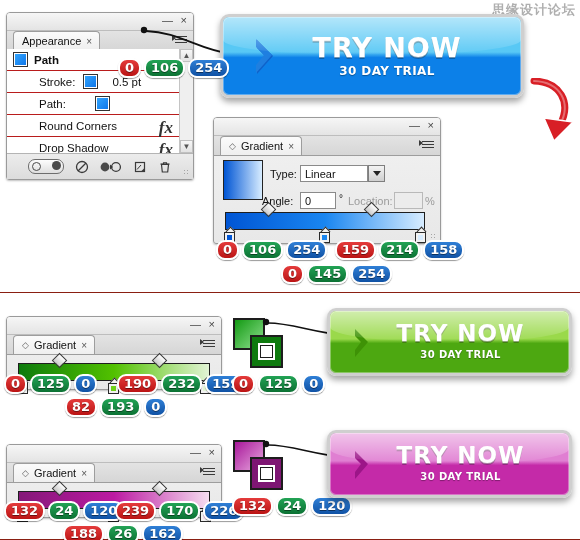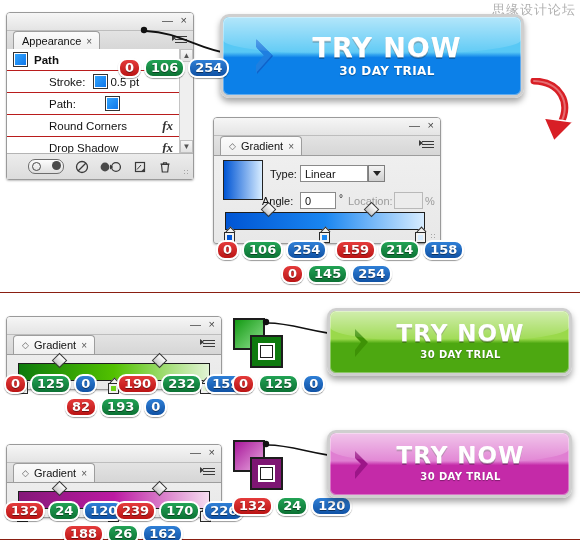--- a/index.html
+++ b/index.html
@@ -66,33 +66,33 @@
   
   #appearance{left:6px;top:12px;width:186px;height:166px;}
   .ap-body{position:absolute;left:0;top:36px;right:0;bottom:26px;background:#ffffff;}
   .ap-row{
     position:relative;height:21px;
     border-bottom:1px solid #b91c1c;
     display:flex;align-items:center;
     font-size:11.5px;color:#111;
   }
   .ap-row.head{font-weight:bold;}
-  .ap-indent{padding-left:42px;}
+  .ap-indent{padding-left:32px;}
   .ap-pad{padding-left:6px;}
   .sw{
     width:13px;height:13px;border:1px solid #333;
     box-shadow:inset 0 0 0 1px #fff;
     flex:0 0 auto;
   }
   .sw.blue{background:linear-gradient(135deg,#35a9ff,#0b72e8);}
   .ap-label{margin-left:6px;}
   .fxi{
     position:absolute;right:20px;top:3px;
     font-style:italic;font-family:"Liberation Serif",serif;
-    font-size:13px;font-weight:bold;color:#333;
+    font-size:17px;font-weight:bold;color:#333;
   }
   .ap-scroll{
     position:absolute;right:0;top:36px;width:13px;bottom:26px;
     background:#efefef;border-left:1px solid #c4c4c4;
   }
   .ap-scroll .arw{
     position:absolute;left:0;width:13px;height:13px;
     display:flex;align-items:center;justify-content:center;
     font-size:8px;color:#555;background:linear-gradient(#f7f7f7,#e2e2e2);
     border:1px solid #c0c0c0;box-sizing:border-box;
@@ -264,20 +264,21 @@
       1px 0 0 #fff,-1px 0 0 #fff,0 1px 0 #fff,0 -1px 0 #fff,
       2px 1px 2px rgba(0,0,0,.35);
     letter-spacing:2px;
   }
 
   
   .wm{
     position:absolute;right:4px;top:1px;
     display:flex;align-items:flex-end;gap:6px;
     opacity:.55;
+    font-weight:bold;
   }
   .wm .cn{font-family:"DejaVu Sans",sans-serif;font-size:13px;color:#6f6f6f;letter-spacing:1px;}
   .wm .en{font-family:"DejaVu Sans Mono",monospace;font-size:11px;color:#7a7a7a;letter-spacing:.5px;}
 </style>
 </head>
 <body>
 
 <div class="canvas">
 
   <div class="wm">
@@ -308,21 +309,21 @@
     <div class="ap-body">
 
       <div class="ap-row head ap-pad">
         <span class="sw blue"></span>
         <span class="ap-label">Path</span>
       </div>
 
       <div class="ap-row ap-indent">
         <span>Stroke:</span>
         <span class="sw blue" style="margin-left:8px;"></span>
-        <span style="margin-left:2px;">0.5 pt</span>
+        <span style="margin-left:14px;">0.5 pt</span>
       </div>
 
       <div class="ap-row ap-indent">
         <span>Path:</span>
         <span class="sw blue" style="margin-left:29px;"></span>
       </div>
 
       <div class="ap-row ap-indent">
         <span>Round Corners</span>
         <span class="fxi">fx</span>

